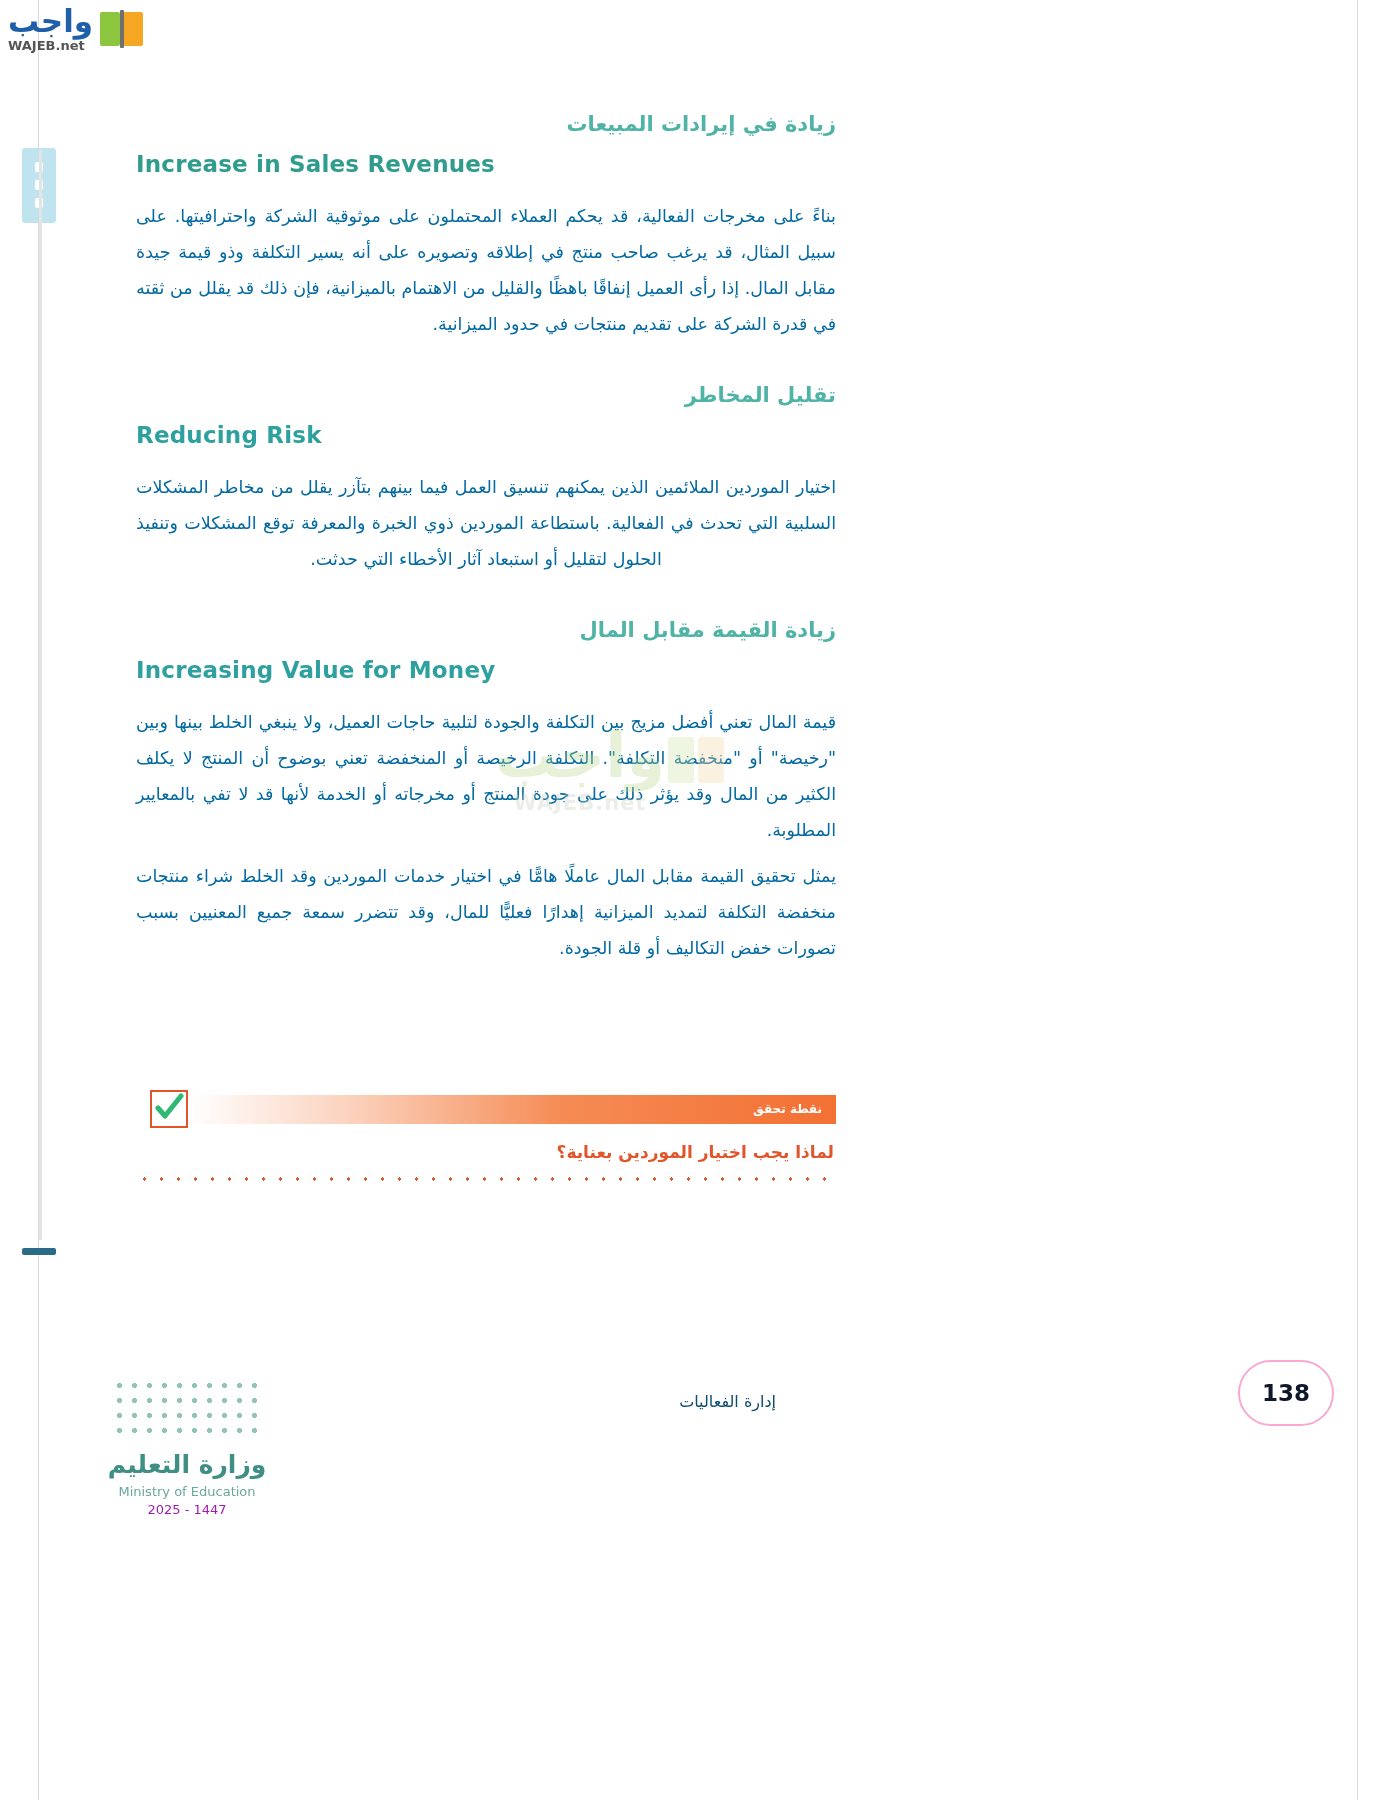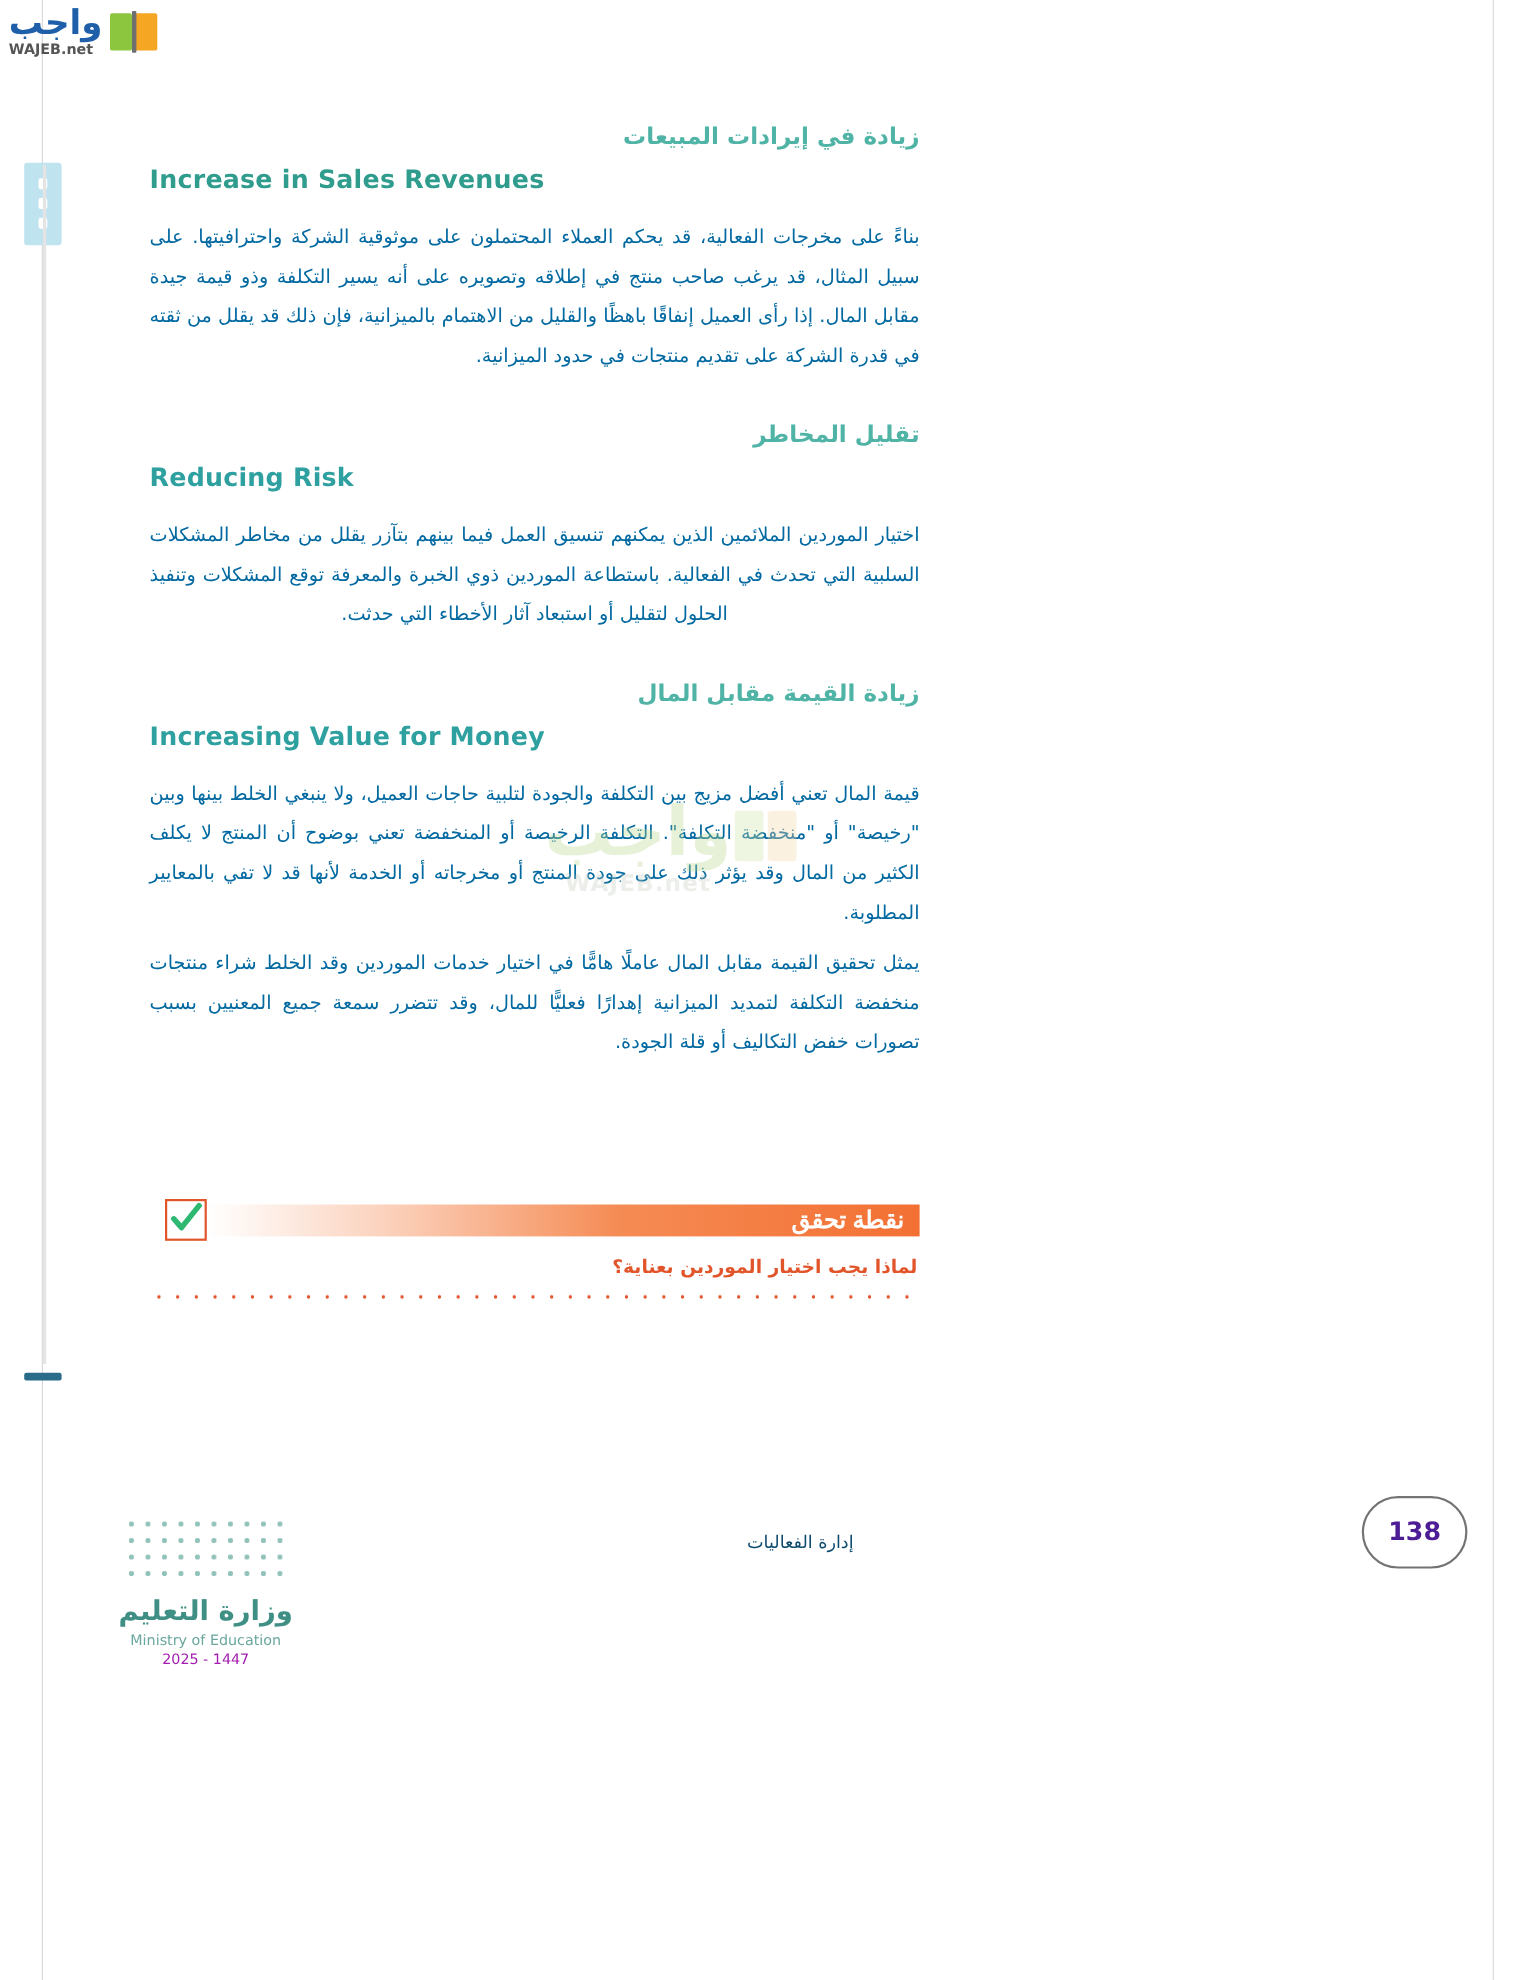--- a/index.html
+++ b/index.html
@@ -233,23 +233,22 @@
     height: 29px;
     background: linear-gradient(to left, #f37033 0%, #f58b54 42%, #fbd2bd 75%, #ffffff 100%);
     display: flex;
     align-items: center;
     justify-content: flex-start;
     padding-right: 14px;
     box-sizing: border-box;
   }
   .cp-bar span {
     color: #ffffff;
-    font-size: 22px;
-    font-weight: 700;
-    font-family: Liberation Serif, serif;
+    font-size: 12px;
+    font-weight: 700;
   }
   .cp-check {
     width: 34px;
     height: 34px;
     border: 2px solid #e2552a;
     margin-right: 0;
     margin-left: 14px;
     position: relative;
     flex: 0 0 auto;
     order: 2;
@@ -315,26 +314,26 @@
     font-size: 16px;
     direction: rtl;
   }
 
   .page-number {
     position: absolute;
     top: 1360px;
     right: 62px;
     width: 92px;
     height: 62px;
-    border: 2px solid #737373;
+    border: 2px solid #f9a8d4;
     border-radius: 34px;
     display: flex;
     align-items: center;
     justify-content: center;
-    color: #4c1d95;
+    color: #0f172a;
     font-size: 23px;
     font-weight: 700;
     background: #ffffff;
   }
 </style>
 </head>
 <body>
 
 <div class="page">
 

